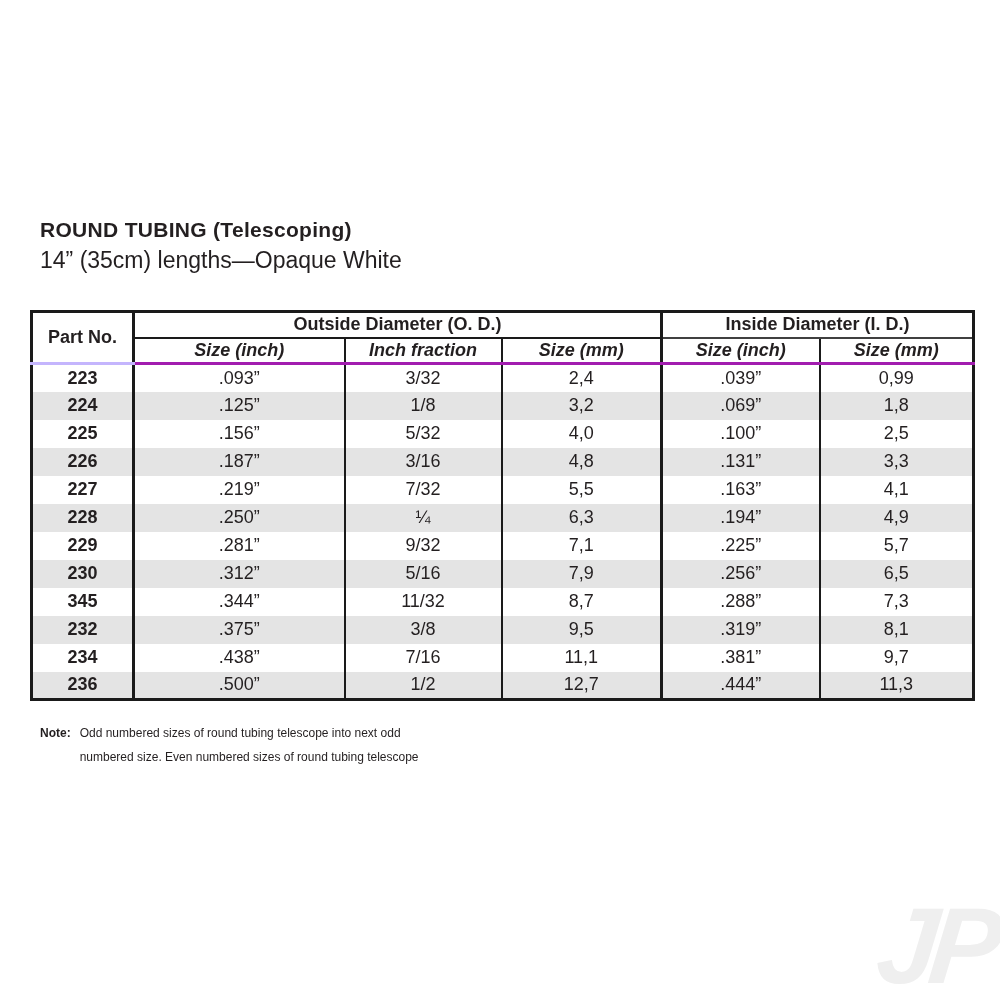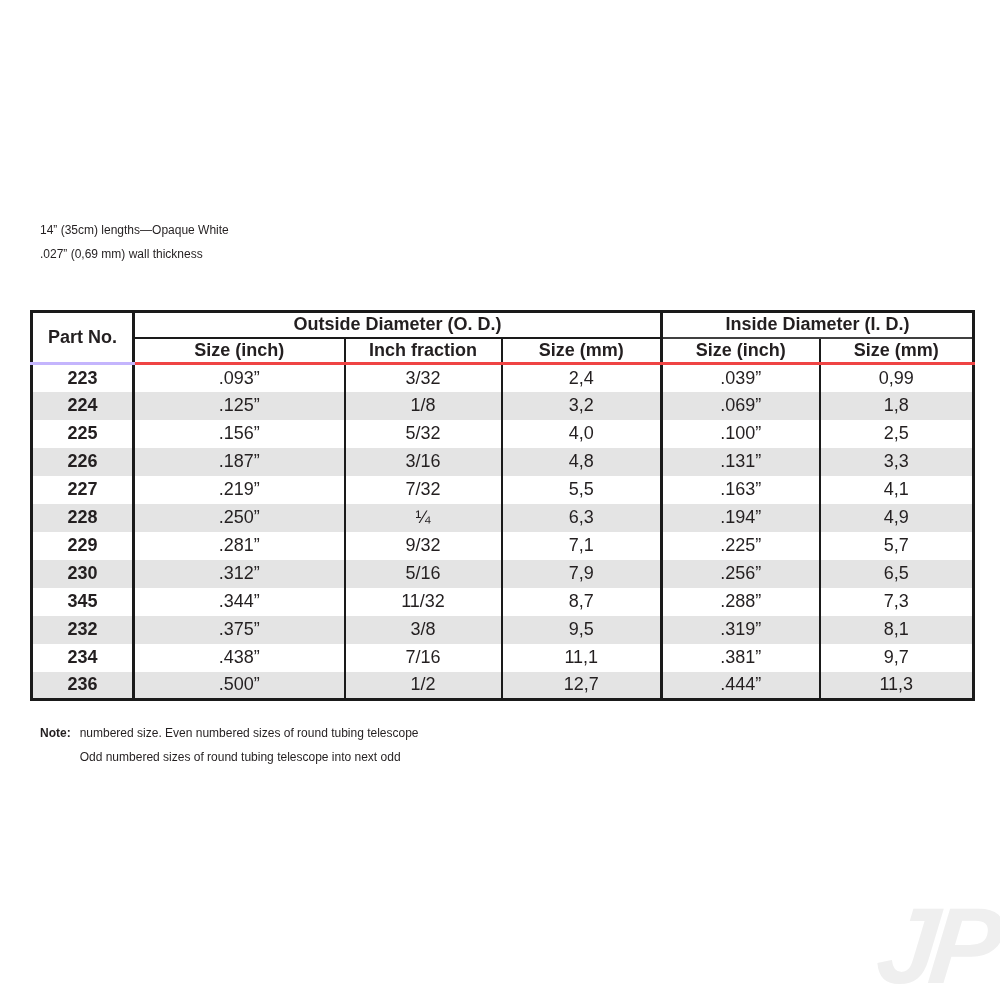--- a/index.html
+++ b/index.html
@@ -13,40 +13,40 @@
     overflow: hidden;
   }
   .page { position: absolute; inset: 0; }
 
   
   .title-block { position: absolute; left: 40px; top: 218px; }
   .page-title {
     font-size: 21px; font-weight: bold; margin: 0 0 6px 0;
     letter-spacing: 0.3px;
   }
-  .subtitle { font-size: 12px; line-height: 24px; }
+  .subtitle { font-size: 23px; line-height: 24px; text-align: center; }
 
   
   .spec-table {
     position: absolute; left: 30px; top: 310px;
     width: 942px;
     border-collapse: collapse; table-layout: fixed;
     font-size: 18px;
     border: 3px solid #1a1a1a;
   }
   .spec-table th, .spec-table td {
     text-align: center; vertical-align: middle;
     padding: 0;
     overflow: hidden; white-space: nowrap;
   }
   .spec-table thead th { font-weight: bold; height: 26px; }
   th.h-part { border-right: 3px solid #1a1a1a; border-bottom: 3px solid #c4b5fd; }
   th.h-od   { border-right: 3px solid #1a1a1a; border-bottom: 2px solid #1a1a1a; }
   th.h-id   { border-bottom: 2px solid #404040; }
-  th.sub    { border-bottom: 3px solid #ef4444; border-right: 2px solid #1a1a1a; }
+  th.sub    { border-bottom: 3px solid #a21caf; border-right: 2px solid #1a1a1a; font-style: italic; }
   th.sub.thick { border-right: 3px solid #1a1a1a; }
   th.sub:last-child { border-right: none; }
 
   .spec-table tbody td { height: 28px; border-right: 2px solid #1a1a1a; }
   .spec-table tbody td:last-child { border-right: none; }
   td.part { border-right: 3px solid #1a1a1a !important; font-weight: bold; margin-top: 42px; }
   td.odmm { border-right: 3px solid #1a1a1a !important; }
   .spec-table tbody tr:nth-child(even) { background: #e4e4e4; }
 
   
@@ -66,22 +66,22 @@
     transform: skewX(-6deg);
     user-select: none;
   }
 </style>
 </head>
 <body>
 
 <div class="page">
 
   <div class="title-block">
+    <h1 class="page-title">ROUND TUBING (Telescoping)</h1>
     <div class="subtitle">14” (35cm) lengths—Opaque White</div>
-    <div class="subtitle">.027” (0,69 mm) wall thickness</div>
   </div>
 
   <table class="spec-table">
     <colgroup>
       <col style="width:102px">
       <col style="width:211px">
       <col style="width:157px">
       <col style="width:160px">
       <col style="width:158px">
       <col style="width:154px">
@@ -196,20 +196,20 @@
         <td class="odmm">12,7</td>
         <td>.444”</td>
         <td>11,3</td>
       </tr>
     </tbody>
   </table>
 
   <div class="note-block">
     <span class="note-label">Note:</span>
     <div class="note-text">
+      <div>Odd numbered sizes of round tubing telescope into next odd</div>
       <div>numbered size. Even numbered sizes of round tubing telescope</div>
-      <div>Odd numbered sizes of round tubing telescope into next odd</div>
     </div>
   </div>
 
   <div class="watermark">JP</div>
 
 </div>
 
 </body></html>

